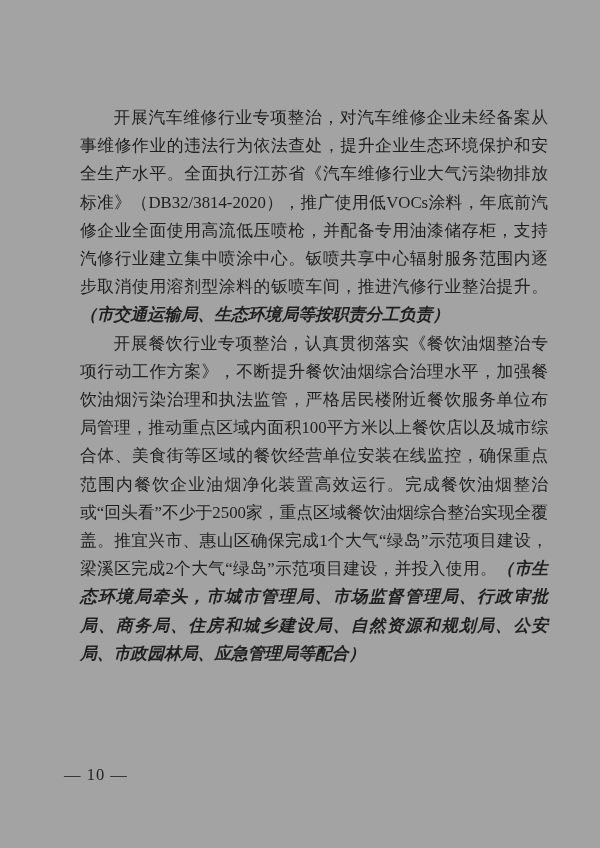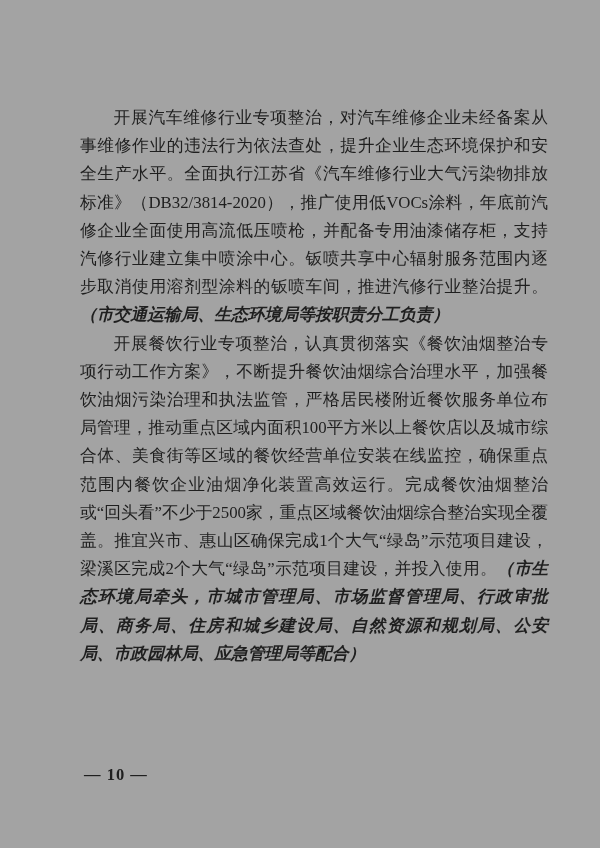--- a/index.html
+++ b/index.html
@@ -39,26 +39,25 @@
   .seg-bold {
     font-weight: bold;
     font-style: normal;
   }
   .seg-kaiti-bold {
     font-weight: bold;
     font-style: italic;
   }
   .page-number {
     position: absolute;
-    left: 84px;
+    left: 64px;
     top: 765px;
     font-size: 16.5px;
     letter-spacing: 1px;
     color: #1f1f1f;
-    font-weight: bold;
   }
 </style>
 </head>
 <body>
 
 <div class="page">
   <div class="content">
       <p class="para"><span class="seg-normal">开展汽车维修行业专项整治，对汽车维修企业未经备案从事维修作业的违法行为依法查处，提升企业生态环境保护和安全生产水平。全面执行江苏省《汽车维修行业大气污染物排放标准》（DB32/3814-2020），推广使用低VOCs涂料，年底前汽修企业全面使用高流低压喷枪，并配备专用油漆储存柜，支持汽修行业建立集中喷涂中心。钣喷共享中心辐射服务范围内逐步取消使用溶剂型涂料的钣喷车间，推进汽修行业整治提升。</span><span class="seg-kaiti-bold">（市交通运输局、生态环境局等按职责分工负责）</span></p>
       <p class="para"><span class="seg-normal">开展餐饮行业专项整治，认真贯彻落实《餐饮油烟整治专项行动工作方案》，不断提升餐饮油烟综合治理水平，加强餐饮油烟污染治理和执法监管，严格居民楼附近餐饮服务单位布局管理，推动重点区域内面积100平方米以上餐饮店以及城市综合体、美食街等区域的餐饮经营单位安装在线监控，确保重点范围内餐饮企业油烟净化装置高效运行。完成餐饮油烟整治或“回头看”不少于2500家，重点区域餐饮油烟综合整治实现全覆盖。推宜兴市、惠山区确保完成1个大气“绿岛”示范项目建设，梁溪区完成2个大气“绿岛”示范项目建设，并投入使用。</span><span class="seg-kaiti-bold">（市生态环境局牵头，市城市管理局、市场监督管理局、行政审批局、商务局、住房和城乡建设局、自然资源和规划局、公安局、市政园林局、应急管理局等配合）</span></p>
     </div>

